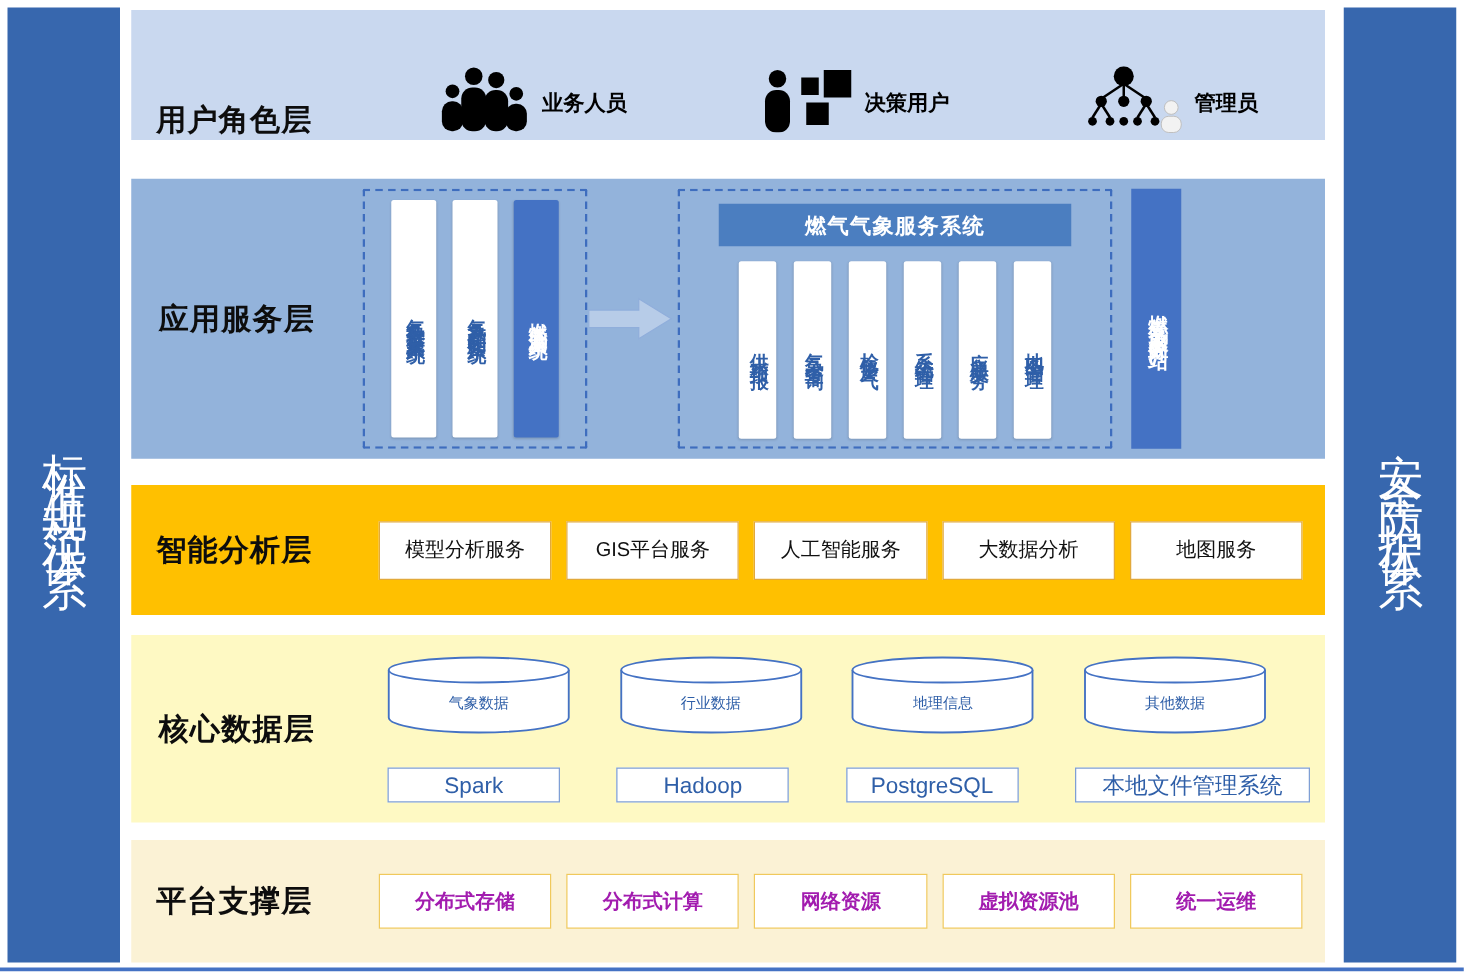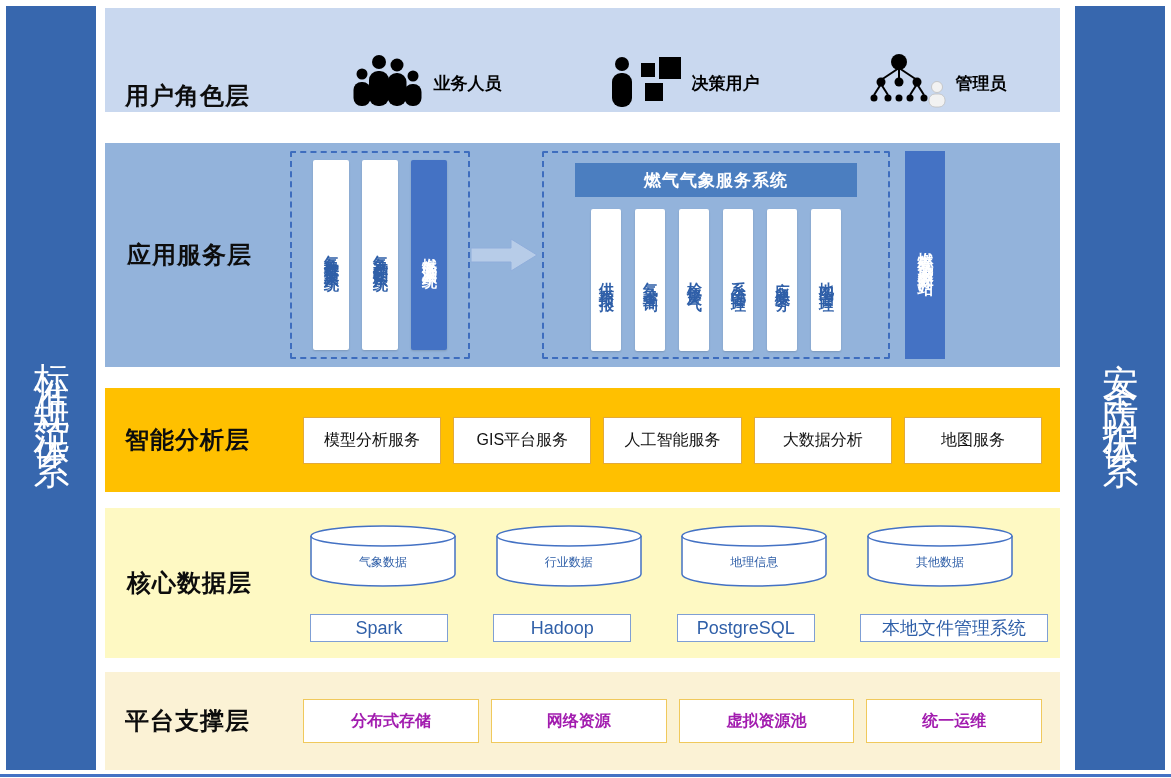--- a/index.html
+++ b/index.html
@@ -255,19 +255,20 @@
     <div class="tool tool-w2">本地文件管理系统</div>
   </div>
 </div>
 
 <div class="layer layer-platform">
   <div class="title-cell">
     <span class="layer-title">平台支撑层</span>
   </div>
   <div class="hbox-row">
     <div class="pbox">分布式存储</div>
+    <div class="pbox">分布式计算</div>
     <div class="pbox">网络资源</div>
     <div class="pbox">虚拟资源池</div>
     <div class="pbox">统一运维</div>
   </div>
 </div>
 
 <div class="bottom-line"></div>
 
 </body></html>

